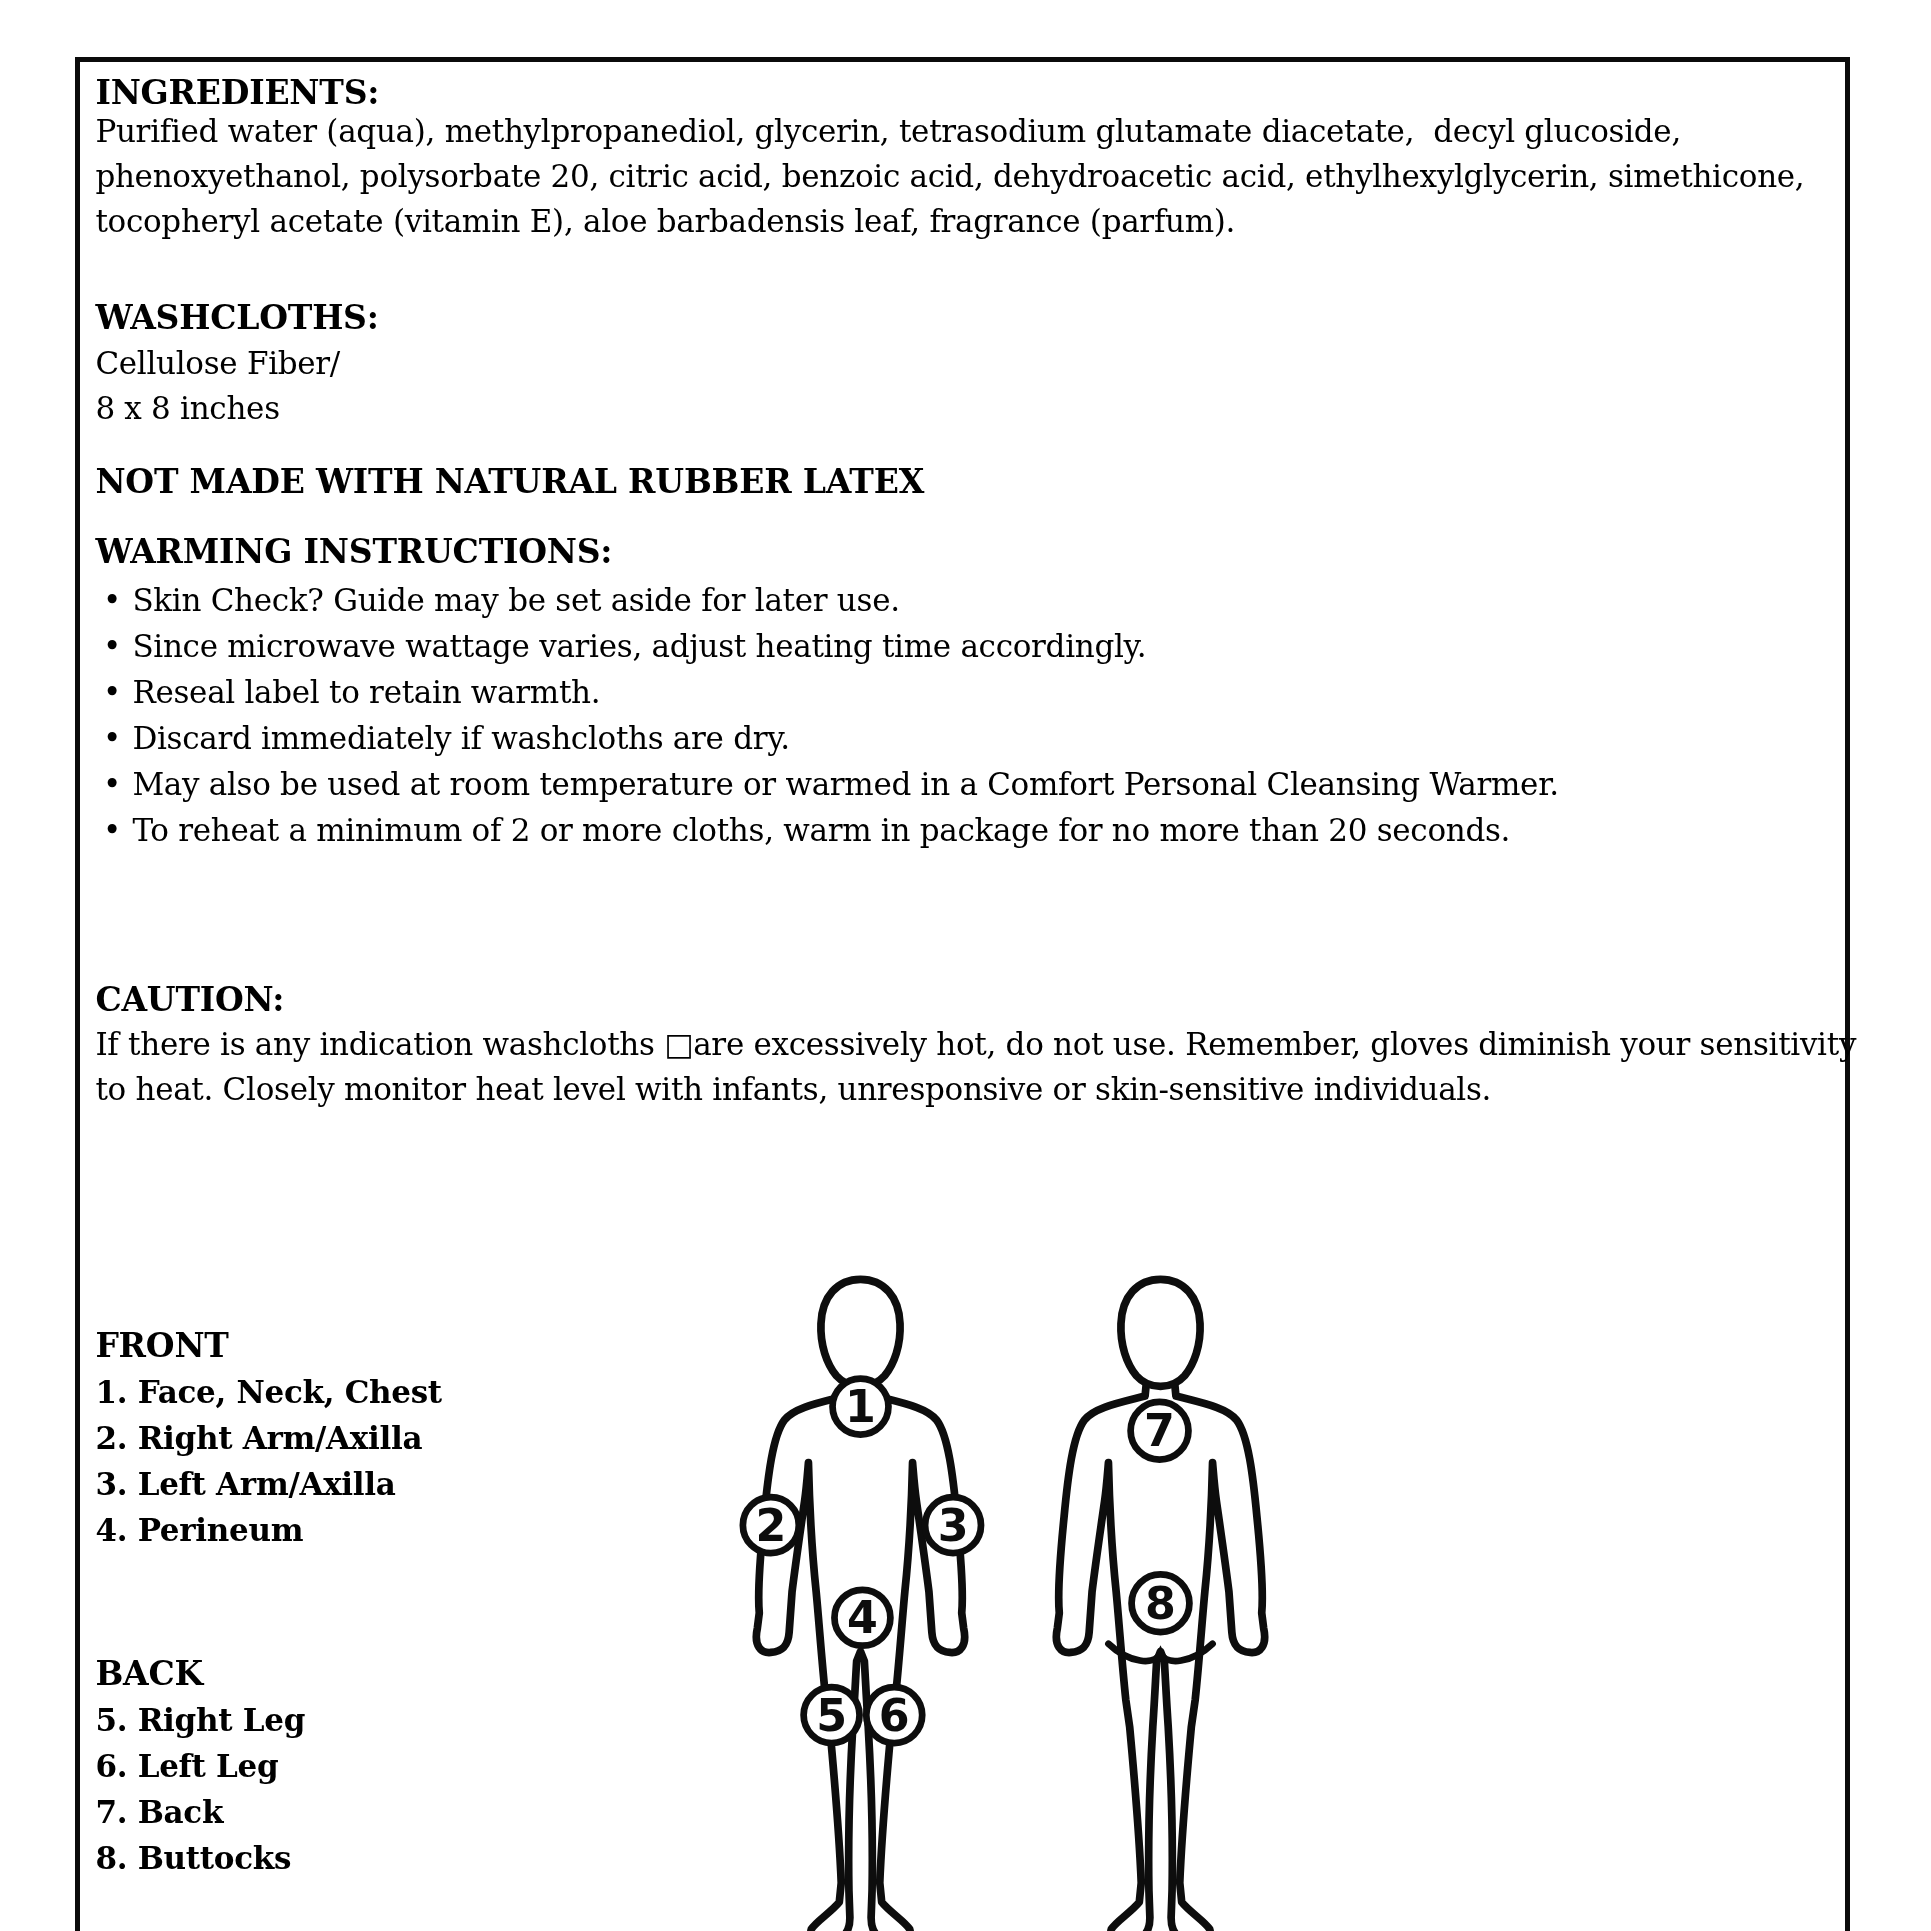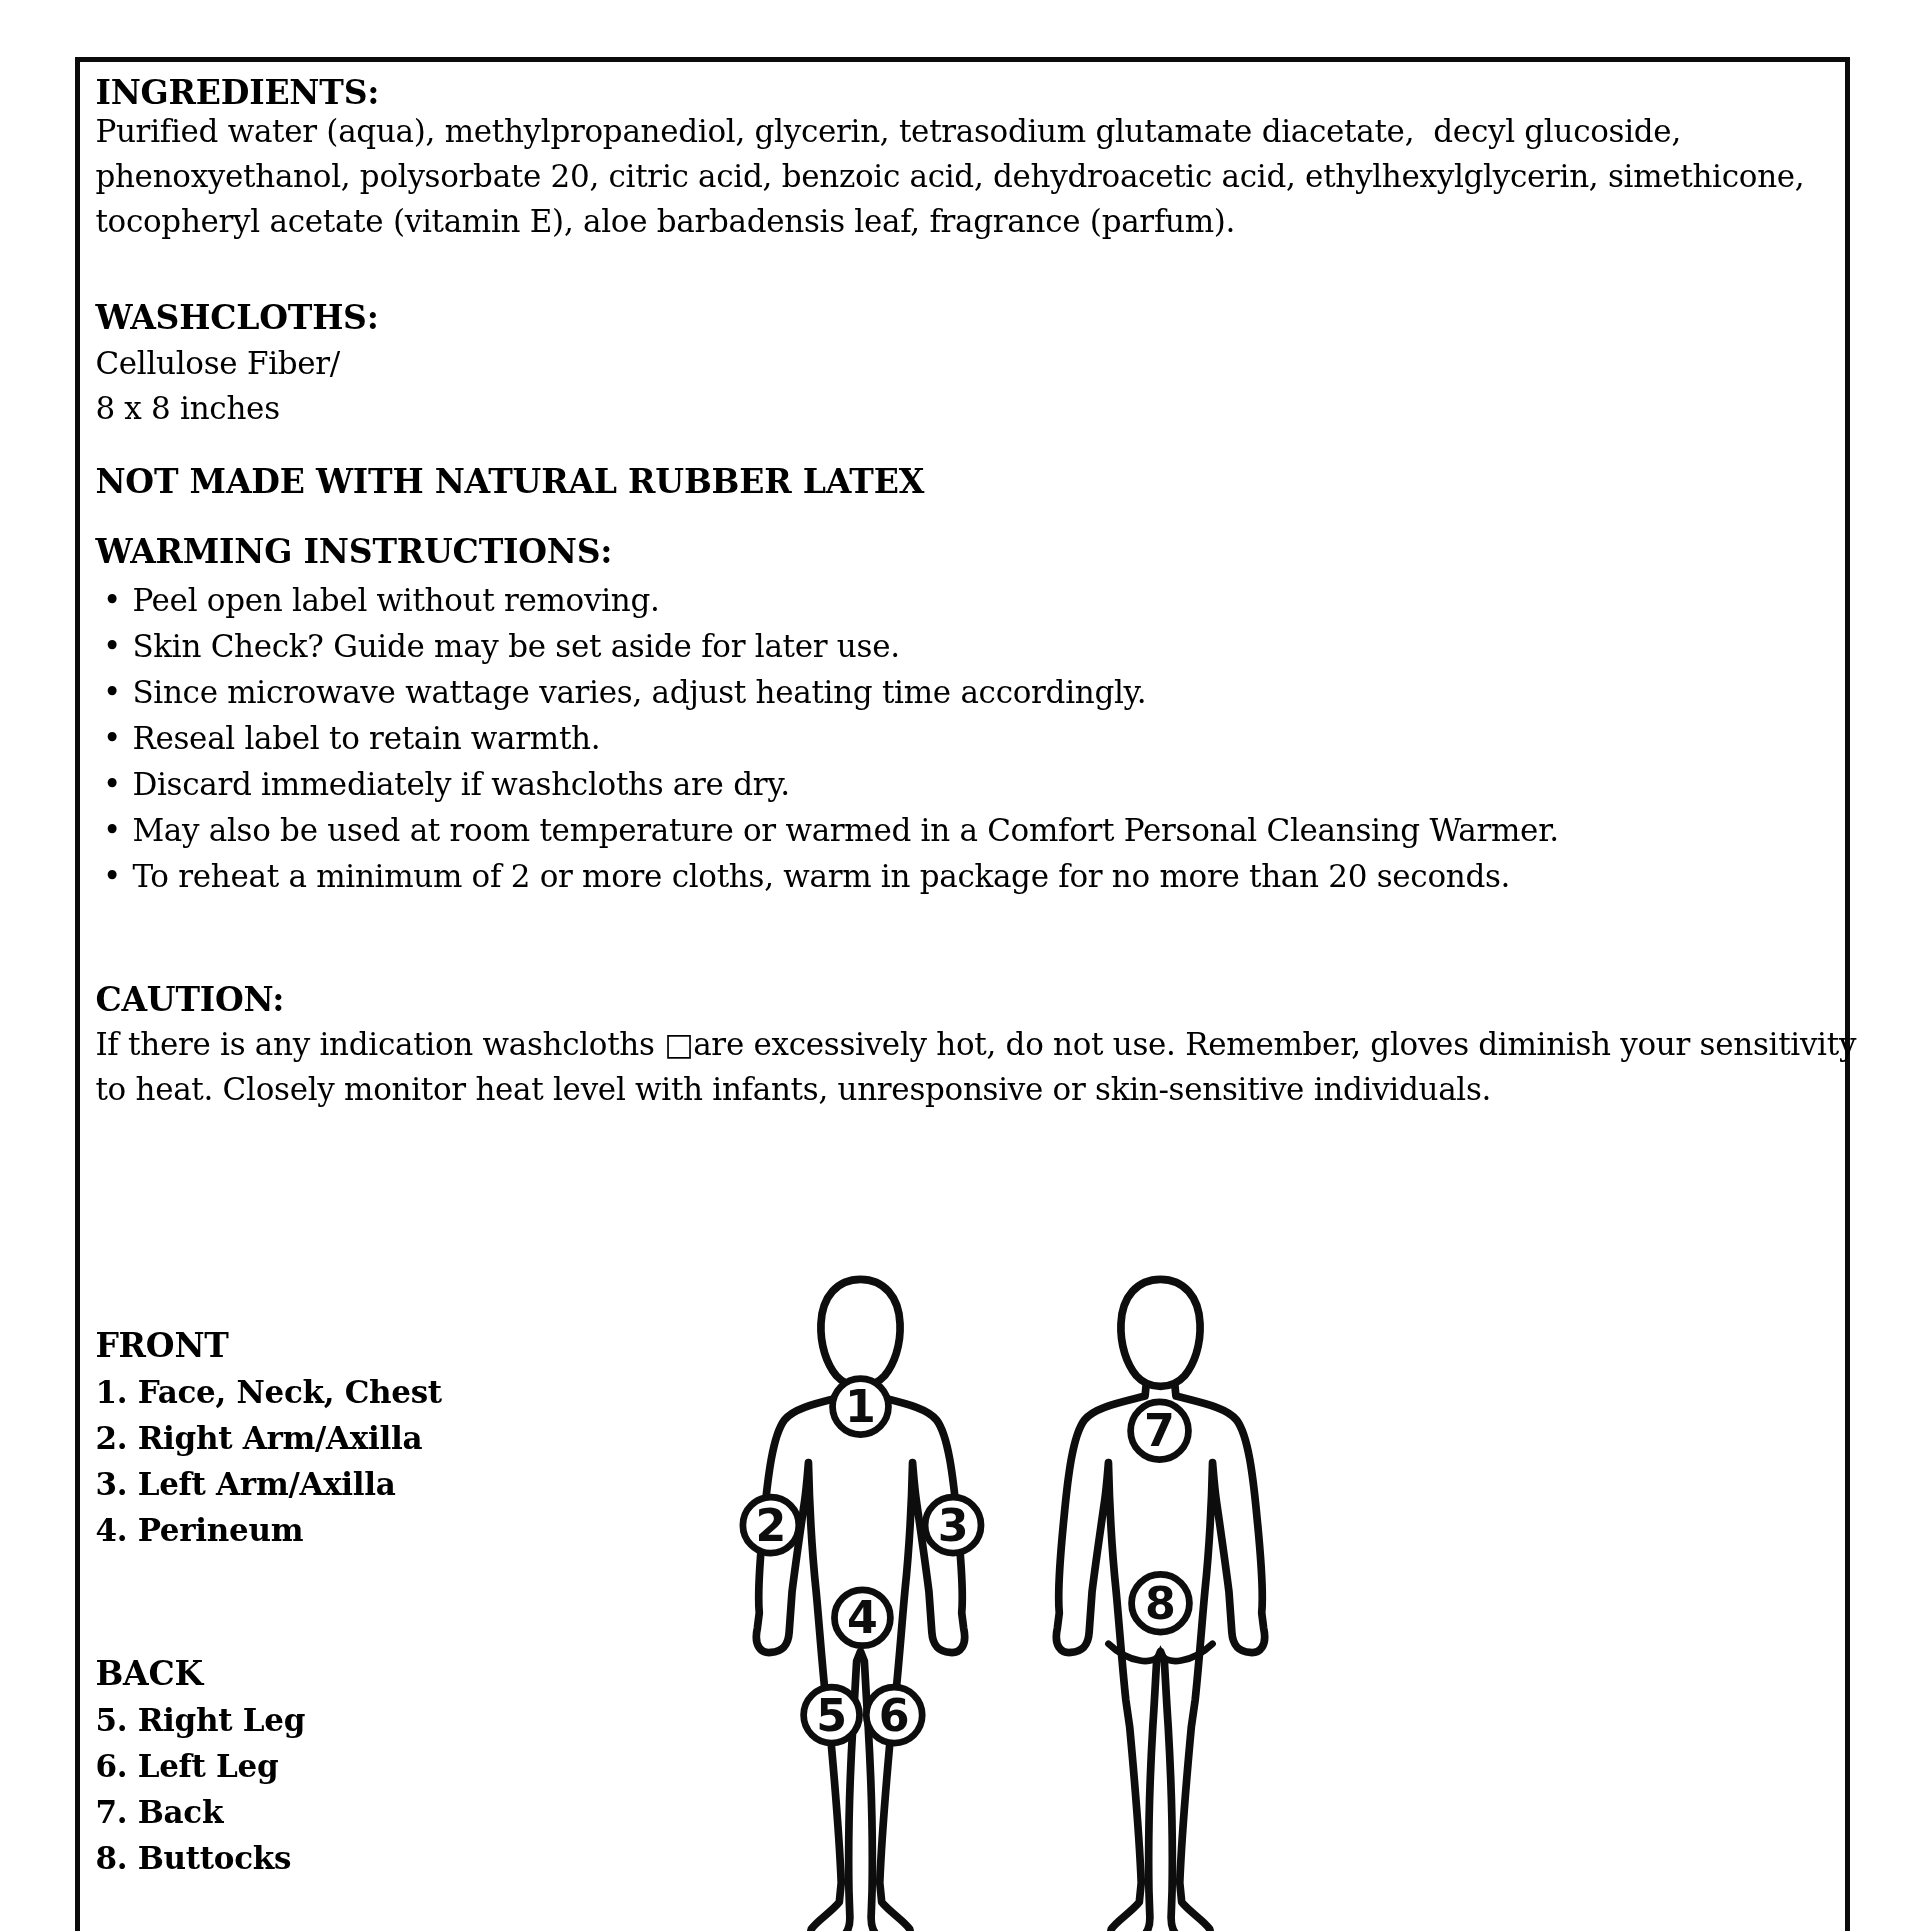--- a/index.html
+++ b/index.html
@@ -45,21 +45,20 @@
   <div class="sec h" style="top:233px">WASHCLOTHS:</div>
   <div class="sec" style="top:279px">
     <div class="line">Cellulose Fiber/</div>
     <div class="line">8 x 8 inches</div>
   </div>
 
   <div class="sec h" style="top:397px">NOT MADE WITH NATURAL RUBBER LATEX</div>
 
   <div class="sec h" style="top:467px">WARMING INSTRUCTIONS:</div>
   <ul class="sec bullets" style="top:515px">
-    <li>Peel open label without removing.</li>
     <li>Skin Check? Guide may be set aside for later use.</li>
     <li>Since microwave wattage varies, adjust heating time accordingly.</li>
     <li>Reseal label to retain warmth.</li>
     <li>Discard immediately if washcloths are dry.</li>
     <li>May also be used at room temperature or warmed in a Comfort Personal Cleansing Warmer.</li>
     <li>To reheat a minimum of 2 or more cloths, warm in package for no more than 20 seconds.</li>
   </ul>
 
   <div class="sec h" style="top:915px">CAUTION:</div>
   <div class="sec" style="top:960px">

